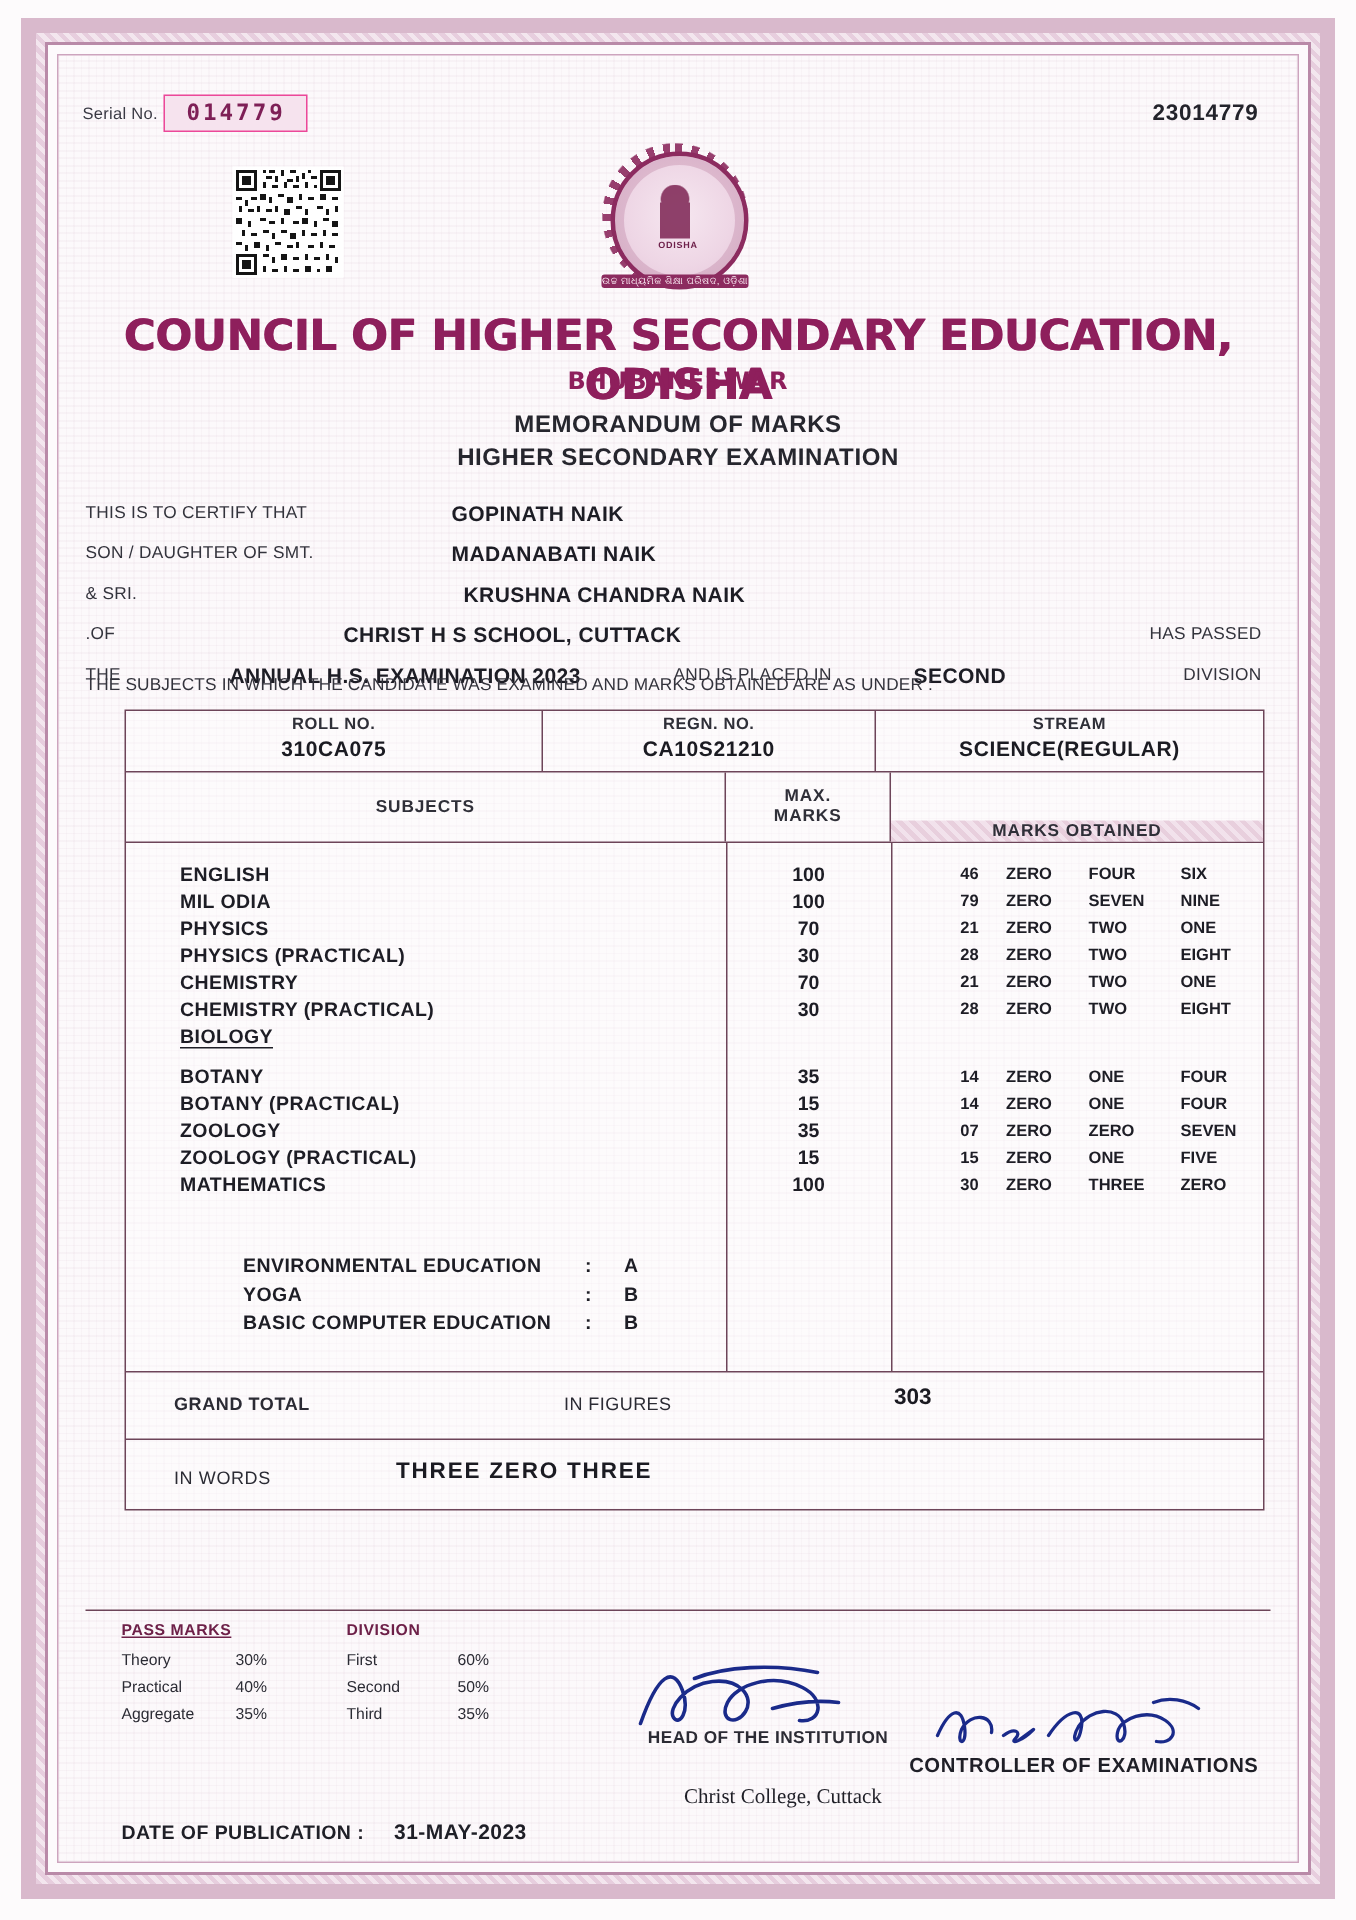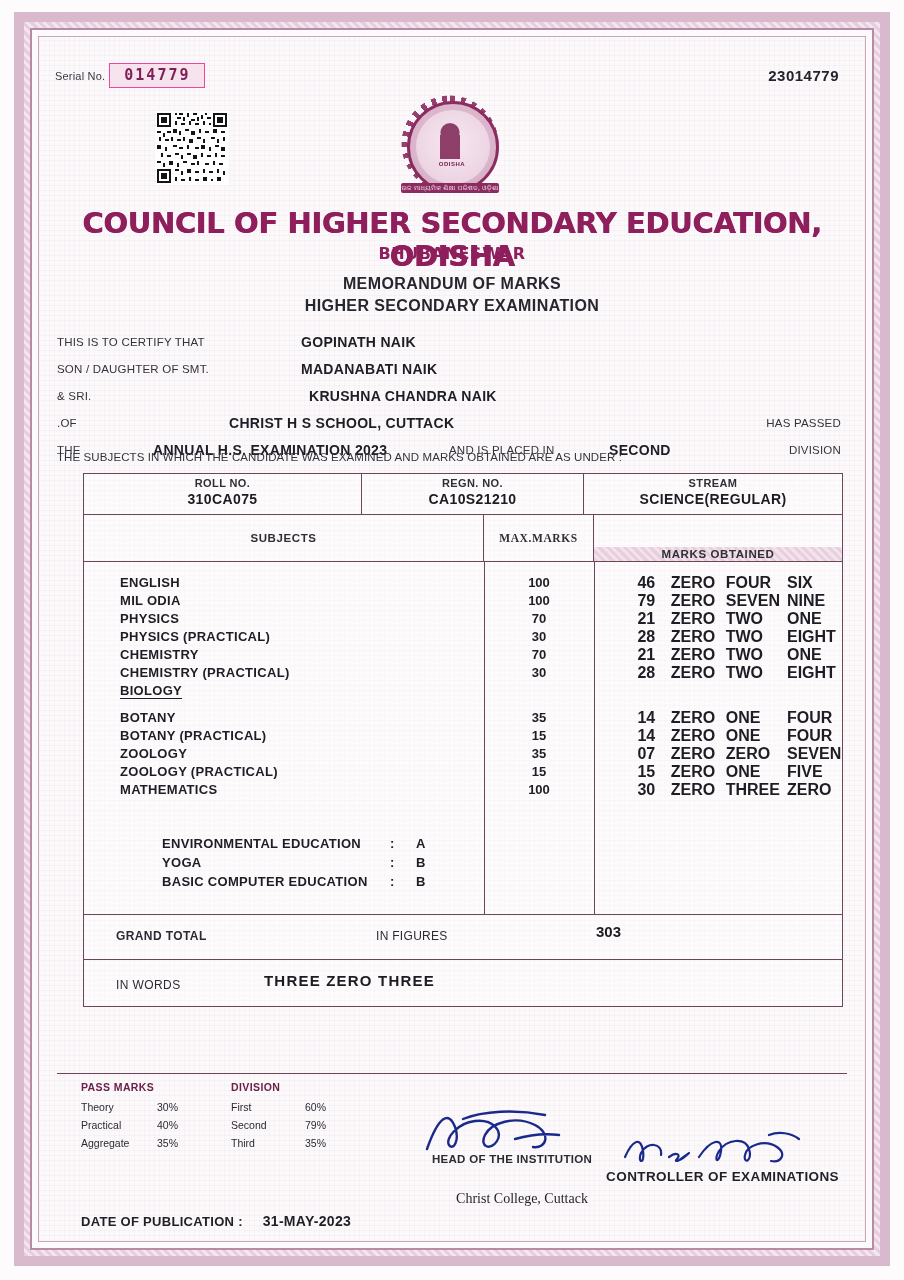--- a/index.html
+++ b/index.html
@@ -339,21 +339,21 @@
   .max-list .gap { height: 9px; }
   .obt-list {
     position: absolute;
     left: 510px; top: 12px;
     right: 0;
   }
   .obt-list .r {
     height: 18px;
     line-height: 18px;
     display: flex;
-    font-size: 16px;
+    font-size: 11px;
     font-weight: bold;
     color: #1d1d25;
     padding-left: 28px;
   }
   .obt-list .gap { height: 9px; }
   .obt-list .num { width: 62px; text-align: center; }
   .obt-list .w1 { width: 70px; text-align: left; }
   .obt-list .w2 { width: 78px; text-align: left; }
   .obt-list .w3 { width: 70px; text-align: left; }
 
@@ -436,20 +436,21 @@
     top: 8px;
     font-size: 10.5px;
     color: #2b2b34;
   }
   .passmarks .head {
     font-weight: bold;
     font-size: 10.5px;
     letter-spacing: 0.4px;
     color: #6d2048;
     margin-bottom: 5px;
+    text-decoration: underline;
   }
   .pm-grid { display: flex; }
   .pm-col { display: flex; flex-direction: column; }
   .pm-col .cellr { height: 18px; line-height: 18px; }
   .c1 { width: 76px; }
   .c2 { width: 74px; }
   .c3 { width: 74px; }
   .c4 { width: 60px; }
   .div-head {
     position: absolute;
@@ -692,21 +693,21 @@
             <div class="h-val">CA10S21210</div>
           </div>
           <div style="flex:1;">
             <div class="h-cap">STREAM</div>
             <div class="h-val">SCIENCE(REGULAR)</div>
           </div>
         </div>
 
         <div class="hdr-sub rowline">
           <div class="cell-b-r" style="width:400px;">SUBJECTS</div>
-          <div class="cell-b-r" style="width:110px; line-height:13px;font-family:Liberation Serif, serif;">
+          <div class="cell-b-r" style="width:110px; flex-direction:column; line-height:13px;">
             <span>MAX.</span>
             <span>MARKS</span>
           </div>
           <div class="tint" style="flex:1;margin-top:32px;">MARKS OBTAINED</div>
         </div>
 
         <div class="marks-body rowline">
           <div class="colline" style="left:400px;"></div>
           <div class="colline" style="left:510px;"></div>
 
@@ -865,21 +866,21 @@
               <div class="cellr">40%</div>
               <div class="cellr">35%</div>
             </div>
             <div class="pm-col c3">
               <div class="cellr">First</div>
               <div class="cellr">Second</div>
               <div class="cellr">Third</div>
             </div>
             <div class="pm-col c4">
               <div class="cellr">60%</div>
-              <div class="cellr">79%</div>
+              <div class="cellr">50%</div>
               <div class="cellr">35%</div>
             </div>
           </div>
         </div>
         <div class="div-head">DIVISION</div>
 
         <div class="sig-left">
           <svg class="ink" viewBox="0 0 170 56">
             <path d="M8,44 C20,10 30,6 36,22 C41,36 34,46 30,40 C26,34 38,18 56,16 C74,14 84,26 78,36 C72,46 60,42 66,30 C72,18 96,10 116,20 C132,28 128,44 114,42 M44,14 C64,6 96,4 126,10 M96,34 C110,30 124,28 140,30" fill="none" stroke="#1a2a8a" stroke-width="2.4" stroke-linecap="round"></path>
           </svg>

